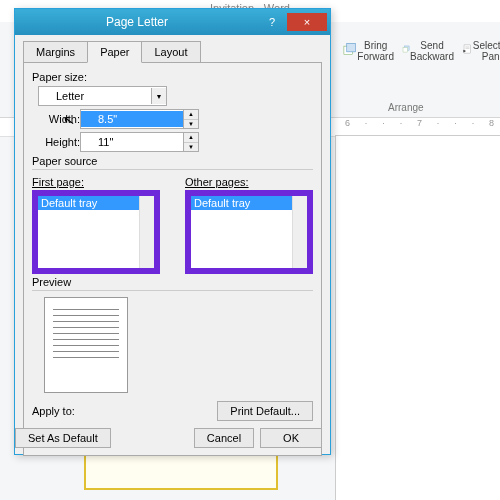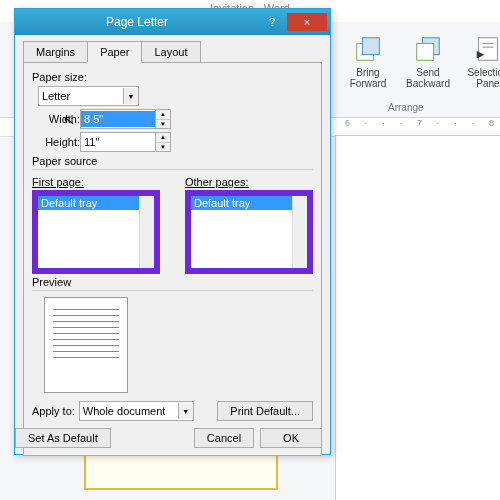--- a/index.html
+++ b/index.html
@@ -1,38 +1,38 @@
 <!DOCTYPE html>
 <html><head>
 <meta charset="utf-8">
 <style>
 body{margin:0;font-family:"Segoe UI",Arial,sans-serif;font-size:11px;background:#fff;width:500px;height:500px;overflow:hidden;position:relative}
 .app-bg{position:absolute;top:0;left:0;right:0;bottom:0;background:#f5f6f7}
 .ribbon-top{height:20px;background:#fff;text-align:center;color:#888;font-size:11px;padding-top:2px}
 .ribbon{background:#f5f6f7;height:95px;border-bottom:1px solid #d6d6d6;position:relative}
 .ribbon-group{position:absolute;display:flex;align-items:flex-start;gap:4px}
-.ribbon-btn{display:flex;flex-direction:column;align-items:center;width:52px;padding:4px 2px;color:#444;cursor:default}
+.ribbon-btn{display:flex;flex-direction:row;align-items:center;width:52px;padding:4px 2px;color:#444;cursor:default}
 .ribbon-icon{width:30px;height:30px;margin-bottom:3px}
 .ribbon-label{font-size:10px;text-align:center;line-height:11px}
 .arrange-label{position:absolute;font-size:10px;color:#777}
 .ruler{height:18px;background:#fff;border-bottom:1px solid #e0e0e0;color:#999;font-size:9px;padding-left:345px;letter-spacing:6px}
 .doc-area{position:absolute;top:135px;left:335px;width:165px;height:365px;background:#fff;border:1px solid #ccc}
 .dialog{position:absolute;top:8px;left:14px;width:315px;height:445px;background:#f0f0f0;border:1px solid #2aa0da;box-shadow:2px 2px 8px rgba(0,0,0,0.2)}
 .titlebar{height:26px;background:linear-gradient(#3aaed8,#2590c0);display:flex;align-items:center;color:#fff;font-size:12px}
 .titlebar-text{flex:1;text-align:center}
 .titlebar-btn{width:26px;height:20px;display:flex;align-items:center;justify-content:center;margin-right:2px;font-size:11px}
 .close-btn{background:#c84030;width:40px;height:18px;color:#fff;margin-right:3px}
 .tabs{display:flex;margin:6px 0 0 8px}
 .tab{padding:4px 12px;border:1px solid #aaa;background:#eaeaea;margin-right:-1px;font-size:11px;position:relative;cursor:default}
 .tab.active{background:#f0f0f0;border-bottom:1px solid #f0f0f0;z-index:2}
 .tab-panel{border:1px solid #aaa;margin:-1px 8px 6px 8px;padding:8px;background:#f0f0f0;height:376px;position:relative}
 .field-row{display:flex;align-items:center;margin:3px 0;font-size:11px}
 .field-label{width:42px;text-align:right}
 .combo{display:flex;align-items:center;border:1px solid #acacac;background:#fff;height:18px}
-.combo input{border:none;outline:none;font-size:11px;padding:0 3px;width:68px;height:16px}
+.combo input{border:none;outline:none;font-size:11px;padding:0 17px;width:68px;height:16px}
 .combo.wide input{width:78px}
 .combo .dd{width:14px;height:16px;border-left:1px solid #acacac;background:#efefef;display:flex;align-items:center;justify-content:center;font-size:7px}
 .spinner{display:flex;flex-direction:column;border:1px solid #acacac;border-left:none;width:14px;height:18px}
 .spinner div{flex:1;background:#efefef;display:flex;align-items:center;justify-content:center;font-size:6px;border-bottom:1px solid #ccc}
 .spinner div:last-child{border-bottom:none}
 .sel{background:#3399ff;color:#fff}
 .groupbox{margin-top:2px}
 .group-title{font-size:11px;margin-bottom:2px}
 .group-line{height:1px;background:#ccc;margin-bottom:6px}
 .two-col{display:flex;gap:25px}
@@ -169,24 +169,20 @@
           <div class="preview-line"></div>
         <div class="preview-line"></div>
           <div class="preview-line"></div>
           <div class="preview-line"></div>
       </div>
     </div>
 
     <div class="bottom-row">
       <div style="display:flex;align-items:center;gap:4px">
         <span>Apply to:</span>
-        <div class="combo wide">
-          <input style="width: 92px;" value="Whole document">
-          <div class="dd">▼</div>
-        </div>
       </div>
       <div class="btn">Print Default...</div>
     </div>
   </div>
 
   <div class="dialog-buttons">
     <div class="btn">Set As Default</div>
     <div class="right">
       <div class="btn">Cancel</div>
       <div class="btn" style="padding:3px 22px">OK</div>

